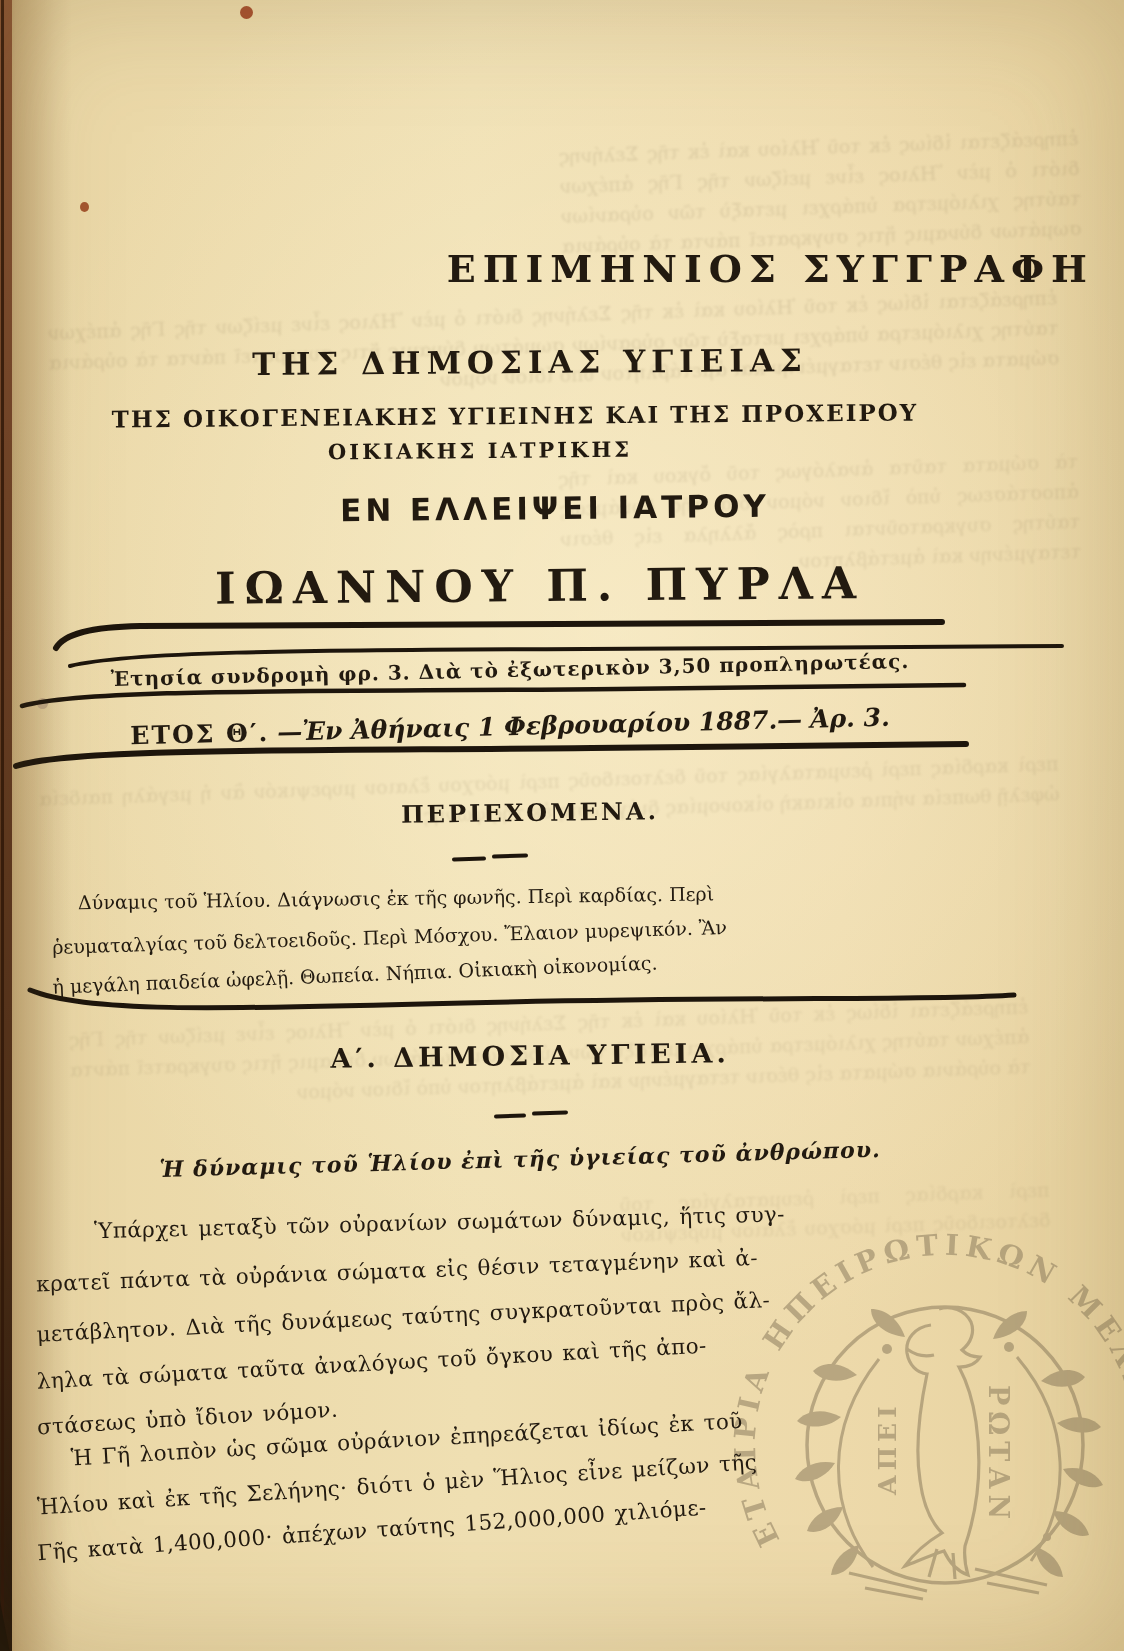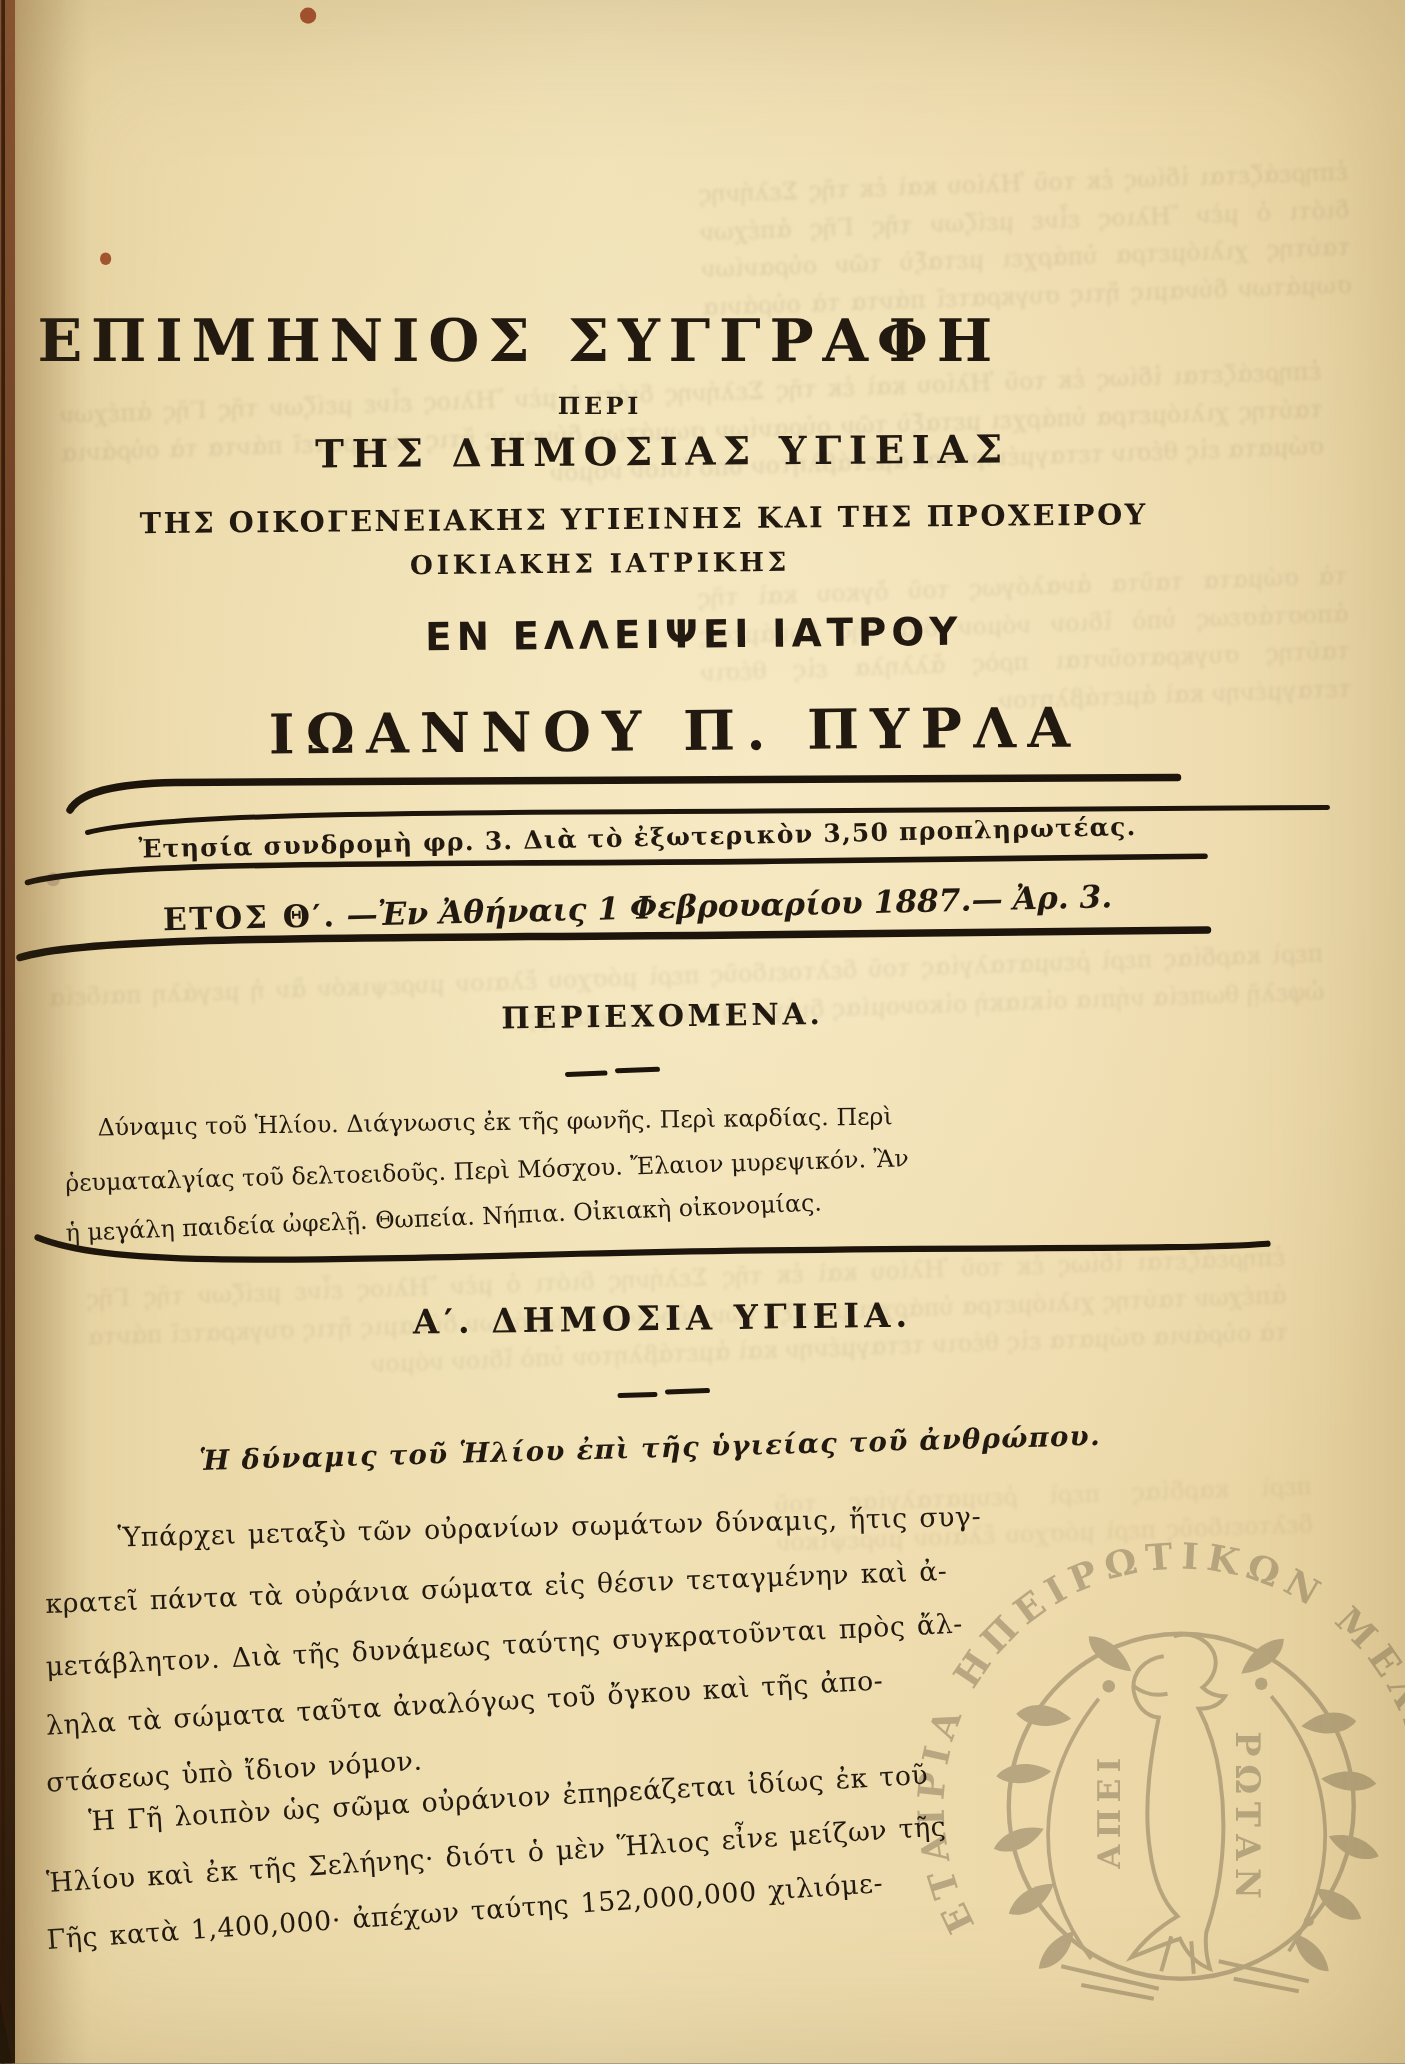--- a/index.html
+++ b/index.html
@@ -30,22 +30,22 @@
   
   .title{
     left:0; top:84px; width:1124px; text-align:center;
     font-size:104px; font-weight:bold; letter-spacing:16px; line-height:1.2;
     color:#efe0b2; -webkit-text-stroke:2.5px #1a130b;
     text-shadow:
       3px 0 #1a130b,-3px 0 #1a130b,0 3px #1a130b,0 -3px #1a130b,
       2px 2px #1a130b,-2px 2px #1a130b,2px -2px #1a130b,-2px -2px #1a130b,
       -8px 11px 0 #1a130b;
   }
-  .subtitle{left:30px; top:246px; width:1064px; text-align:left;
-    font-size:47px; font-weight:bold; letter-spacing:7px;}
+  .subtitle{left:30px; top:246px; width:1064px; text-align:right;
+    font-size:38px; font-weight:bold; letter-spacing:7px;}
   .peri{left:30px; top:314px; width:900px; text-align:center;
     font-size:19px; font-weight:bold; letter-spacing:3px;}
   .subject1{left:30px; top:344px; width:1000px; text-align:center;
     font-size:31px; font-weight:bold; letter-spacing:6px; transform:rotate(-.4deg);}
   .subject2{left:0px; top:402px; width:1030px; text-align:center;
     font-size:23px; font-weight:bold; letter-spacing:2px; transform:rotate(-.5deg);}
   .subject3{left:0px; top:438px; width:960px; text-align:center;
     font-size:21px; font-weight:bold; letter-spacing:3px; transform:rotate(-.5deg);}
   .subject4{left:40px; top:490px; width:1030px; text-align:center;
     font-family:"DejaVu Sans", sans-serif;
@@ -154,21 +154,20 @@
 
   <div class="abs gutter"></div>
   <div class="abs gutter-line"></div>
   <div class="abs gutter-soft"></div>
   <div class="abs corner-shadow"></div>
   <div class="abs speck" style="left:240px;top:6px;width:13px;height:13px;background:#a6502f;"></div>
   <div class="abs speck" style="left:80px;top:202px;width:9px;height:10px;background:#a3562f;"></div>
   <div class="abs speck" style="left:37px;top:698px;width:11px;height:11px;background:#b1977a;opacity:.7;"></div>
 
   <div class="abs subtitle ink">ΕΠΙΜΗΝΙΟΣ ΣΥΓΓΡΑΦΗ</div>
-  <div class="abs peri ink">ΠΕΡΙ</div>
   <div class="abs subject1 ink">ΤΗΣ ΔΗΜΟΣΙΑΣ ΥΓΙΕΙΑΣ</div>
   <div class="abs subject2 ink">ΤΗΣ ΟΙΚΟΓΕΝΕΙΑΚΗΣ ΥΓΙΕΙΝΗΣ ΚΑΙ ΤΗΣ ΠΡΟΧΕΙΡΟΥ</div>
   <div class="abs subject3 ink">ΟΙΚΙΑΚΗΣ ΙΑΤΡΙΚΗΣ</div>
   <div class="abs subject4 ink">ΕΝ ΕΛΛΕΙΨΕΙ ΙΑΤΡΟΥ</div>
   <div class="abs author ink">ΙΩΑΝΝΟΥ Π. ΠΥΡΛΑ</div>
 
   <svg class="abs rule" style="left:50px;top:618px;" width="900" height="34">
     <path d="M6,30 C14,16 40,9 90,8 L892,4" stroke-width="6"></path>
   </svg>
   <svg class="abs rule" style="left:66px;top:642px;" width="1000" height="28">

